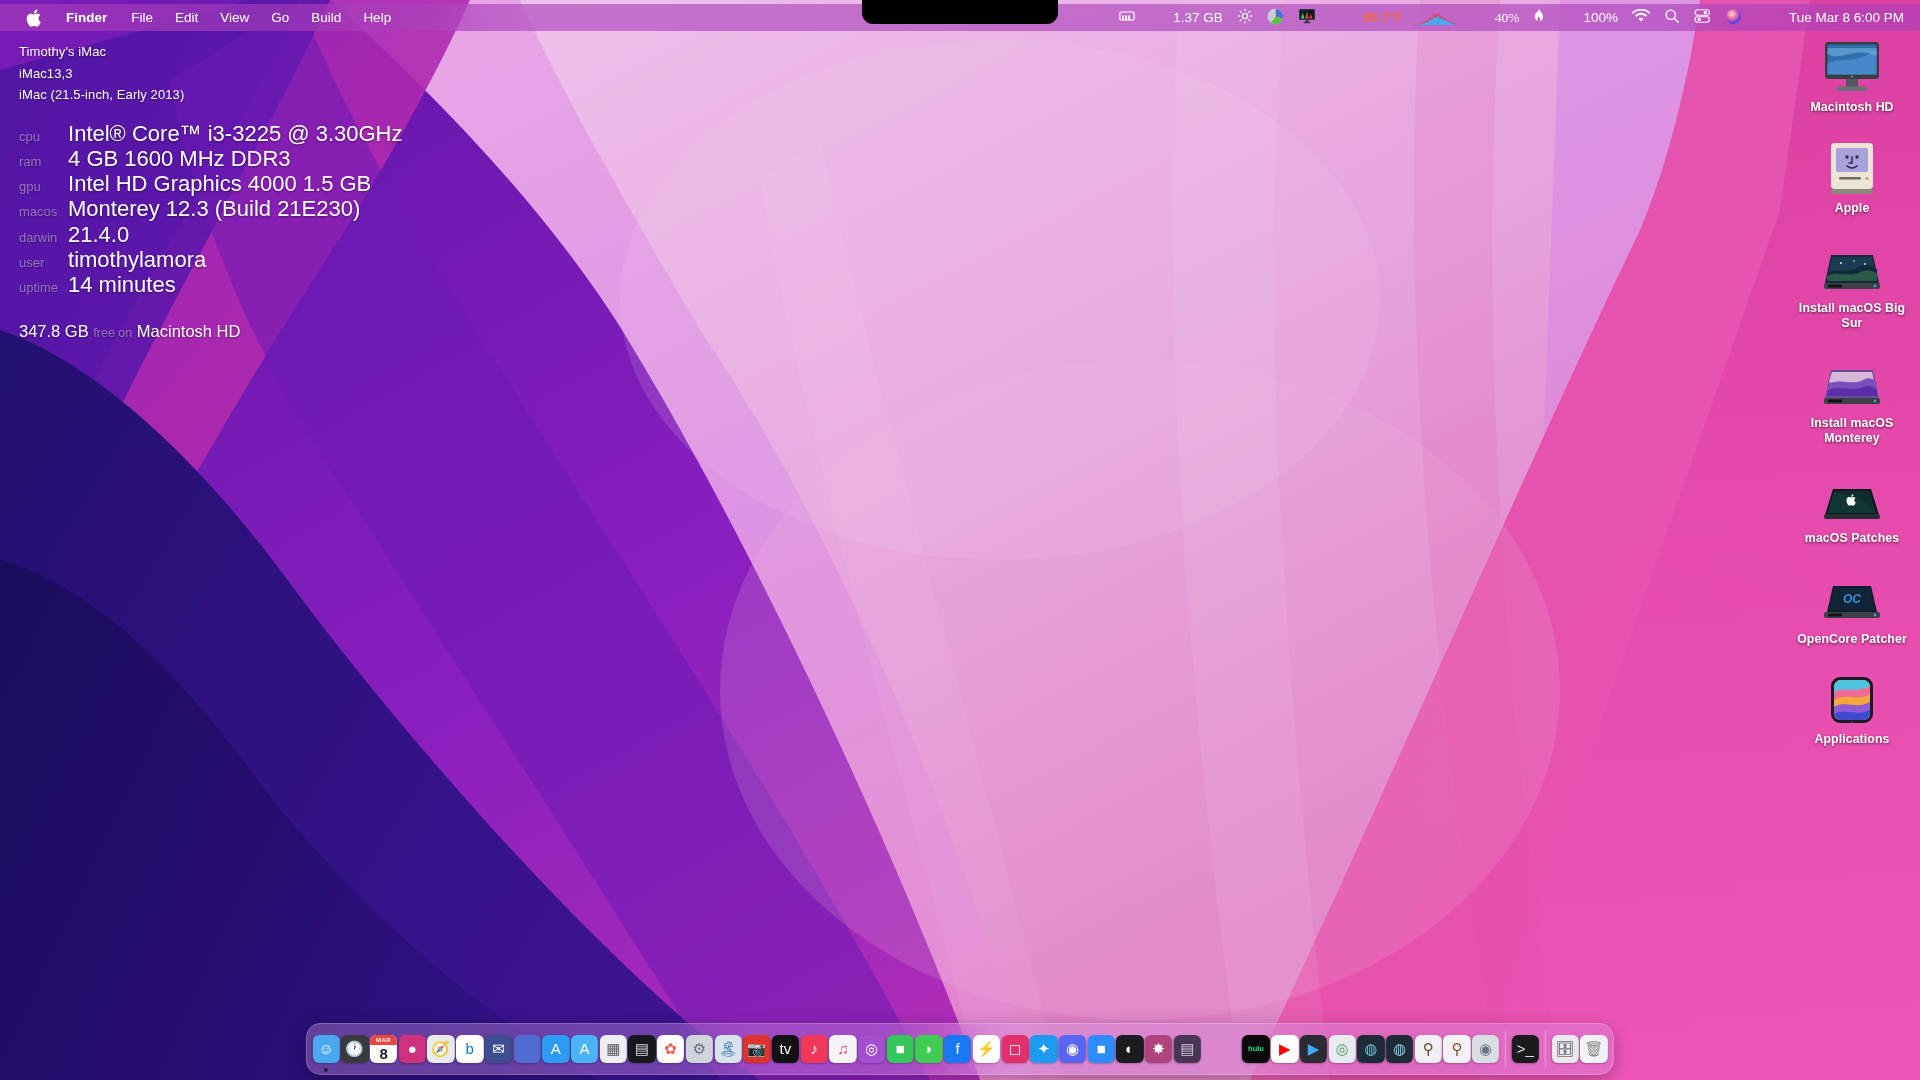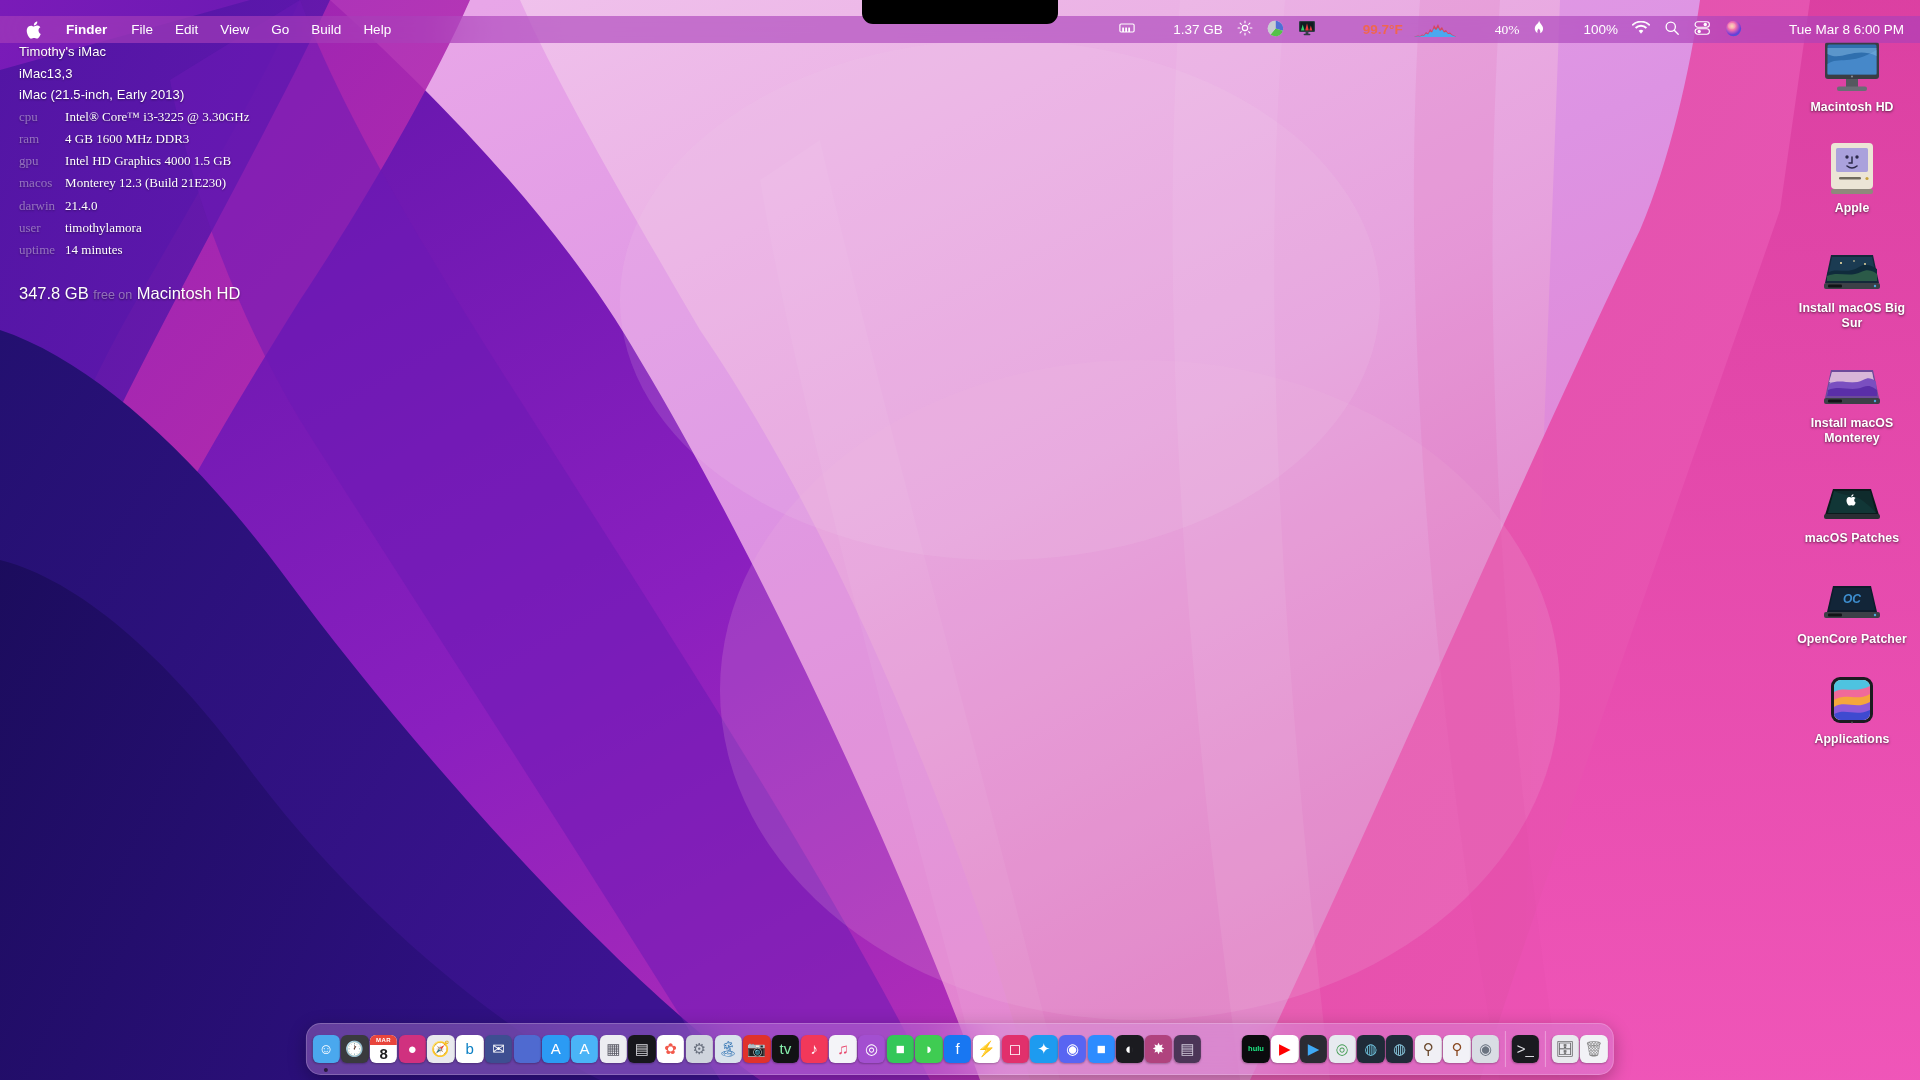--- a/index.html
+++ b/index.html
@@ -10,21 +10,21 @@
     position:relative;
     -webkit-font-smoothing:antialiased;
   }
 
   
   #wallpaper { position:absolute; inset:0; overflow:hidden; z-index:0; }
   #wallpaper svg { width:1920px; height:1080px; display:block; }
 
   
   #menubar {
-    position:absolute; top:16px; left:0; width:1920px; height:27px;
+    position:absolute; top:4px; left:0; width:1920px; height:27px;
     background:rgba(169,64,186,0.62);
     backdrop-filter:blur(26px);
     -webkit-backdrop-filter:blur(26px);
     display:flex; align-items:center;
     z-index:40;
     color:#fff;
     font-size:13.5px;
   }
   #menubar-left { display:flex; align-items:center; height:100%; padding-left:14px; gap:0px; }
   .menu-item {
@@ -53,29 +53,29 @@
   }
 
   
   #sysinfo {
     position:absolute; left:19px; top:41px; z-index:20;
     color:#ffffff;
     text-shadow:0 1px 2px rgba(0,0,0,0.45);
     font-size:16.5px;
   }
   #sysinfo .headline { font-size:13px; line-height:21.5px; letter-spacing:0.1px; }
-  #sysinfo table { border-collapse:collapse; margin-top:0;font-family:Liberation Serif, serif; }
+  #sysinfo table { border-collapse:collapse; margin-top:17px; }
   #sysinfo td { padding:0; vertical-align:baseline; line-height:22.3px; }
   #sysinfo td.k {
     color:rgba(255,255,255,0.40);
     font-size:13px;
     padding-right:10px;
     text-shadow:0 1px 2px rgba(0,0,0,0.3);
   }
-  #sysinfo td.v { font-size:13px; white-space:nowrap; }
+  #sysinfo td.v { font-size:22px; white-space:nowrap; }
   #sysinfo .disk { margin-top:22px; font-size:16.5px; }
   #sysinfo .disk .mut { color:rgba(255,255,255,0.40); font-size:12.5px; }
 
   
   #desktop-icons {
     position:absolute; right:8px; top:34px; width:120px; z-index:20;
     display:flex; flex-direction:column; align-items:center;
   }
   .dicon { width:118px; display:flex; flex-direction:column; align-items:center; margin-bottom:20px; cursor:default; }
   .dicon .art { width:64px; height:62px; display:flex; align-items:flex-end; justify-content:center; }
@@ -583,21 +583,21 @@
         <div class="app" style="background: rgb(217, 226, 236); color: rgb(42, 111, 176); width: 27.3478px; height: 27.3478px; border-radius: 6.15326px;">
           <span class="glyph" style="font-size: 15.0413px;">🏝</span>
         </div>
       </div>
       <div class="dock-item" style="width: 28.7152px;">
         <div class="app" style="background: rgb(224, 50, 44); color: rgb(255, 255, 255); width: 27.3478px; height: 27.3478px; border-radius: 6.15326px;">
           <span class="glyph" style="font-size: 15.0413px;">📷</span>
         </div>
       </div>
       <div class="dock-item" style="width: 28.7152px;">
-        <div class="app" style="background: rgb(18, 18, 20); color: #86efac; width: 27.3478px; height: 27.3478px; border-radius: 6.15326px;">
+        <div class="app" style="background: rgb(18, 18, 20); color: #ffffff; width: 27.3478px; height: 27.3478px; border-radius: 6.15326px;">
           <span class="glyph" style="font-size: 15.0413px;">tv</span>
         </div>
       </div>
       <div class="dock-item" style="width: 28.7152px;">
         <div class="app" style="background: rgb(242, 56, 90); color: rgb(255, 255, 255); width: 27.3478px; height: 27.3478px; border-radius: 6.15326px;">
           <span class="glyph" style="font-size: 15.0413px;">♪</span>
         </div>
       </div>
       <div class="dock-item" style="width: 28.7152px;">
         <div class="app" style="background: rgb(244, 244, 248); color: rgb(232, 67, 106); width: 27.3478px; height: 27.3478px; border-radius: 6.15326px;">

